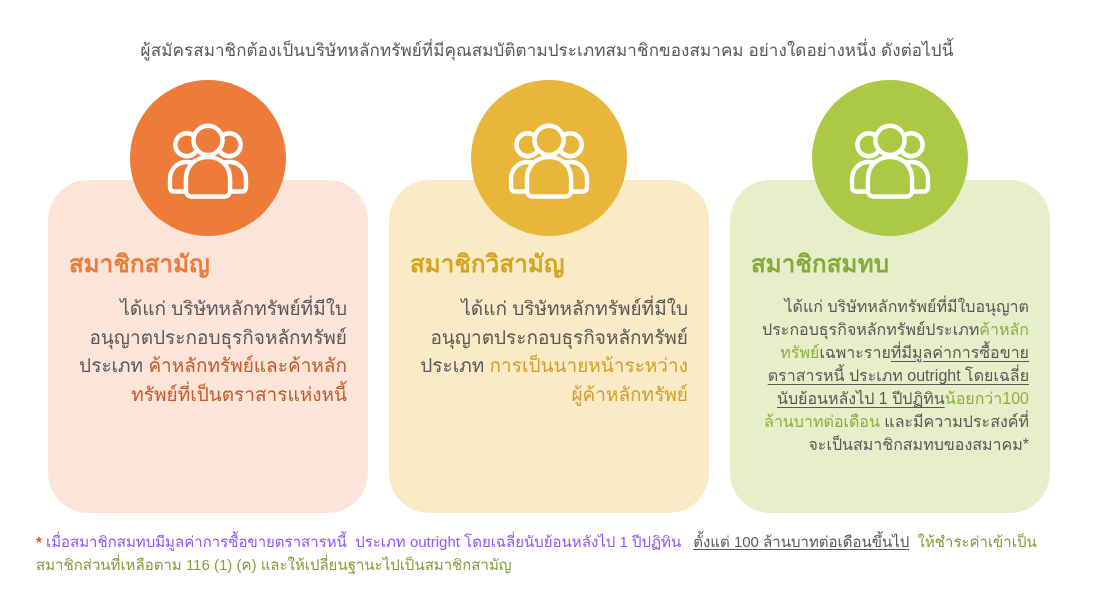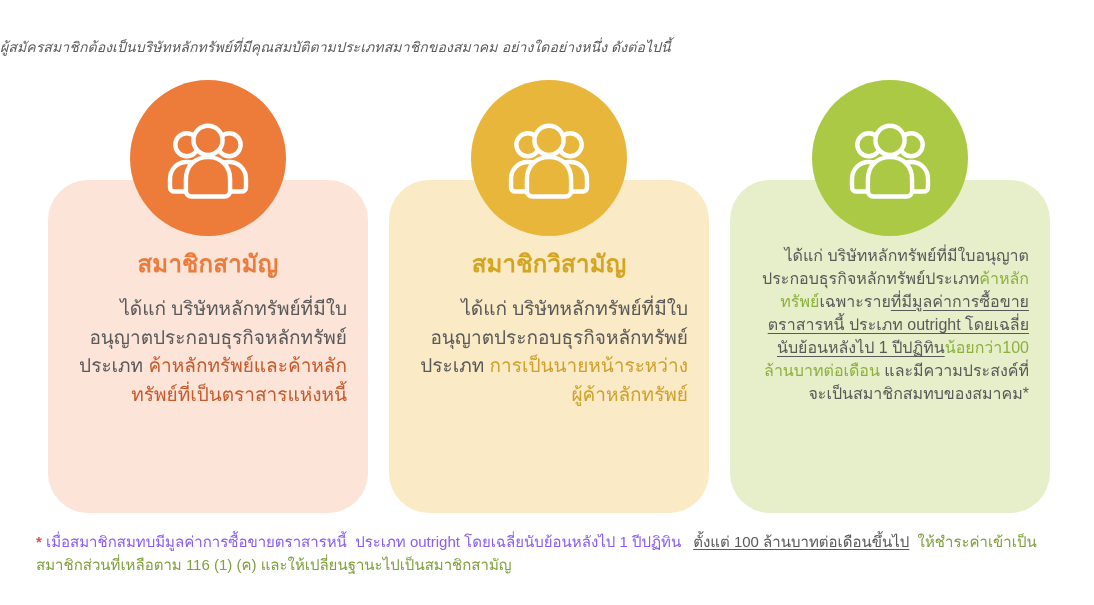--- a/index.html
+++ b/index.html
@@ -1,40 +1,40 @@
 <!DOCTYPE html>
 <html><head>
 <meta charset="utf-8">
 <style>
   html,body{margin:0;padding:0;background:#ffffff;}
   .page{
     position:relative;width:1094px;height:605px;background:#ffffff;overflow:hidden;
     font-family:"Liberation Sans","DejaVu Sans",sans-serif;
   }
   .header{
-    position:absolute;top:36px;left:0;width:100%;text-align:left;
-    font-size:14px;color:#595959;letter-spacing:0.1px;font-style:italic;
+    position:absolute;top:36px;left:0;width:100%;text-align:center;
+    font-size:17px;color:#595959;letter-spacing:0.1px;
   }
   .cards{
     position:absolute;left:48px;top:80px;width:998px;
     display:flex;gap:21px;align-items:flex-start;
   }
   .card{position:relative;width:320px;flex:0 0 320px;}
   .circle{
     position:relative;z-index:2;width:156px;height:156px;border-radius:50%;
     margin:0 auto;background:var(--circle);
     display:flex;align-items:center;justify-content:center;
   }
   .circle svg{width:106px;height:106px;display:block;}
   .box{
     position:relative;z-index:1;margin-top:-56px;height:333px;box-sizing:border-box;
     background:var(--bg);border-radius:40px;padding:64px 21px 18px 21px;
   }
   .card-title{
-    text-align:center;font-size:24px;font-weight:bold;color:var(--title);
+    font-size:24px;font-weight:bold;color:var(--title);
     margin:0 0 12px 0;letter-spacing:0.2px;
   }
   .card-body{font-size:19px;line-height:1.5;color:#595959;text-align:right;}
   .card[data-card="2"] .card-body{font-size:16px;line-height:1.44;}
   .seg{white-space:pre-wrap;}
   .seg.normal{color:#595959;}
   .seg.accent{color:var(--accent);}
   .seg.underline{color:#595959;text-decoration:underline;text-underline-offset:3px;}
   .footnote{
     position:absolute;left:36px;top:531px;width:1028px;
@@ -106,20 +106,21 @@
             <circle cx="84" cy="45" r="13"></circle>
             <path d="M65 93 L65 84 C65 72.5 73.5 64.5 84 64.5 C94.5 64.5 103 72.5 103 84 L103 93 C103 96 101 98 98 98 L70 98 C67 98 65 96 65 93 Z"></path>
           </g>
           <g fill="var(--circle)" stroke="#ffffff" stroke-width="5">
             <circle cx="60" cy="40" r="16.5"></circle>
             <path d="M35 97 L35 84 C35 69 45.5 59 60 59 C74.5 59 85 69 85 84 L85 97 C85 101 82.5 103.5 78.5 103.5 L41.5 103.5 C37.5 103.5 35 101 35 97 Z"></path>
           </g>
         </svg>
       </div>
       <div class="box">
+        <div class="card-title">สมาชิกสมทบ</div>
         <div class="card-body"><span class="seg normal">ได้แก่ บริษัทหลักทรัพย์ที่มีใบอนุญาตประกอบธุรกิจหลักทรัพย์ประเภท</span><span class="seg accent">ค้าหลักทรัพย์</span><span class="seg normal">เฉพาะราย</span><span class="seg underline">ที่มีมูลค่าการซื้อขายตราสารหนี้ ประเภท outright โดยเฉลี่ยนับย้อนหลังไป 1 ปีปฏิทิน</span><span class="seg accent">น้อยกว่า100 ล้านบาทต่อเดือน</span><span class="seg normal"> และมีความประสงค์ที่จะเป็นสมาชิกสมทบของสมาคม*</span></div>
       </div>
     </div>
 
   </div>
 
   <div class="footnote" style="--marker: #E8503A; --highlight: #7FA03D;"><span class="fseg marker">* </span><span class="fseg normal">เมื่อสมาชิกสมทบมีมูลค่าการซื้อขายตราสารหนี้  ประเภท outright โดยเฉลี่ยนับย้อนหลังไป 1 ปีปฏิทิน</span><span class="fseg underline">ตั้งแต่ 100 ล้านบาทต่อเดือนขึ้นไป</span><span class="fseg highlight">  ให้ชำระค่าเข้าเป็นสมาชิกส่วนที่เหลือตาม 116 (1) (ค) และให้เปลี่ยนฐานะไปเป็นสมาชิกสามัญ</span></div>
 
 </div>
 

